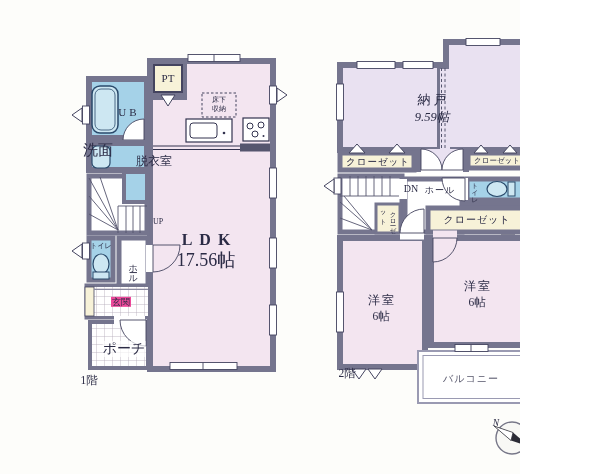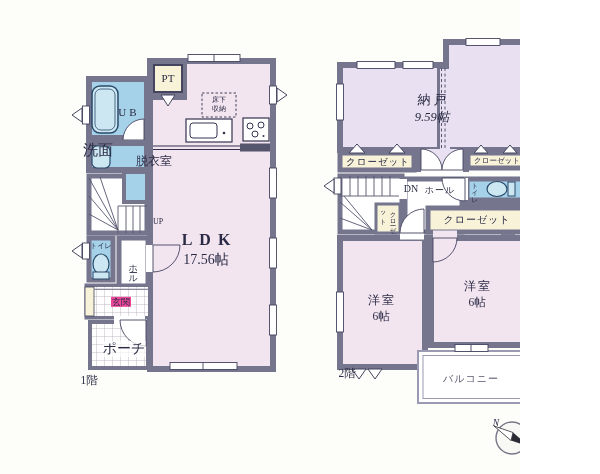--- a/index.html
+++ b/index.html
@@ -209,21 +209,21 @@
 </svg>
 
 <div class="lbl" style="left:168px;top:78px;font-size:11px;">PT</div>
 <div class="lbl" style="left:129px;top:112px;font-size:11px;letter-spacing:3px;">UB</div>
 <div class="lbl" style="left:219px;top:100px;font-size:7px;">床下</div>
 <div class="lbl" style="left:219px;top:109px;font-size:7px;">収納</div>
 <div class="lbl" style="left:98px;top:151px;font-size:15px;">洗面</div>
 <div class="lbl" style="left:120px;top:162px;font-size:12px;margin-left:34px;">脱衣室</div>
 <div class="lbl" style="left:158px;top:222px;font-size:8px;">UP</div>
 <div class="lbl" style="left:206px;top:240px;font-size:16px;letter-spacing:7px;padding-left:7px;font-weight:bold;">LDK</div>
-<div class="lbl" style="left:206px;top:260px;font-size:14px;">17.56帖</div>
+<div class="lbl" style="left:206px;top:260px;font-size:18px;">17.56帖</div>
 <div class="lbl" style="left:101px;top:246px;font-size:7px;">トイレ</div>
 <div class="lbl v" style="left:133px;top:268px;font-size:9px;">ホール</div>
 <div class="lbl" style="left:121px;top:302px;font-size:9px;background:#ec4899;padding:0 1px;">玄関</div>
 <div class="lbl" style="left:124px;top:349px;font-size:14px;background:rgba(255,255,255,0.7);text-align:right;">ポーチ</div>
 <div class="lbl" style="left:89px;top:381px;font-size:11.5px;">1階</div>
 
 <div class="lbl" style="left:432px;top:100px;font-size:13px;letter-spacing:3px;padding-left:3px;text-align:right;">納戸</div>
 <div class="lbl" style="left:432px;top:117px;font-size:12.5px;font-style:italic;">9.59帖</div>
 <div class="lbl" style="left:378px;top:162px;font-size:9.5px;letter-spacing:1px;">クローゼット</div>
 <div class="lbl" style="left:497px;top:161px;font-size:7.5px;">クローゼット</div>

